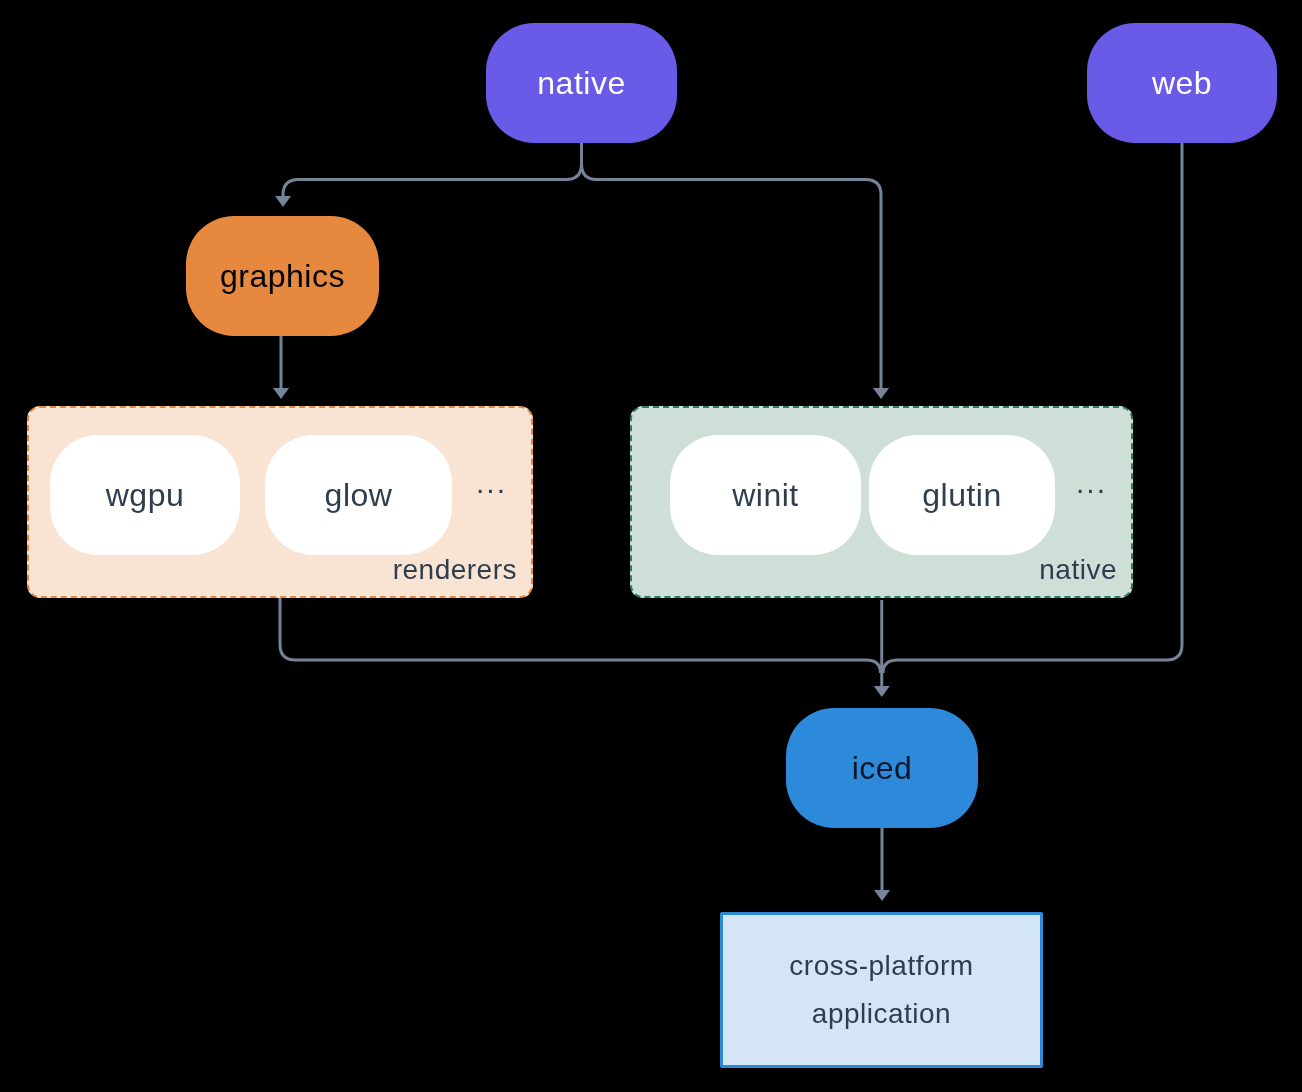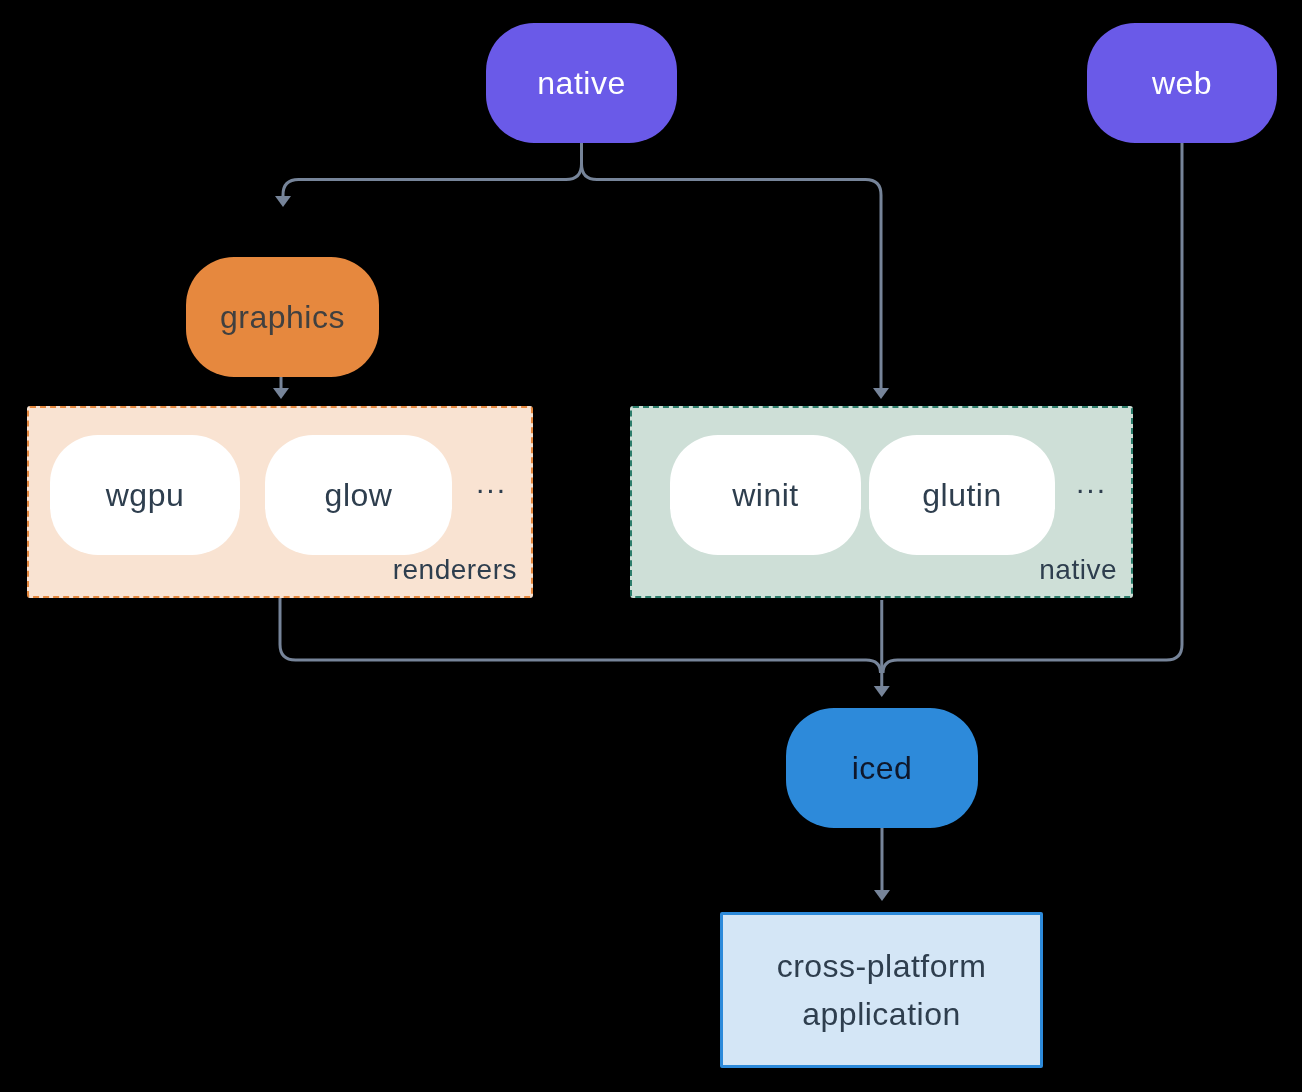--- a/index.html
+++ b/index.html
@@ -16,35 +16,35 @@
     position: absolute;
     height: 120px;
     border-radius: 48px;
     display: flex;
     align-items: center;
     justify-content: center;
     font-size: 32px;
     letter-spacing: 0.5px;
   }
   .pill.purple { background: #6A5AE8; color: #fff; }
-  .pill.orange { background: #E6883E; color: #404040; margin-top: 41px; }
+  .pill.orange { background: #E6883E; color: #000000; }
   .pill.blue   { background: #2D8ADA; color: #0f172a; }
   .pill.white  { background: #FFFFFF; color: #2E3E4E; }
 
   #node-native   { left: 486px;  top: 23px;  width: 191px; }
   #node-web      { left: 1087px; top: 23px;  width: 190px; }
   #node-graphics { left: 186px;  top: 216px; width: 193px; }
   #node-iced     { left: 786px;  top: 708px; width: 192px; }
 
   .group {
     position: absolute;
     box-sizing: border-box;
     width: 506px;
     height: 192px;
-    border-radius: 3px;
+    border-radius: 13px;
   }
   #group-renderers {
     left: 27px; top: 406px;
     background: #F9E3D2;
     border: 2px dashed #E6883E;
   }
   #group-shells {
     left: 630px; top: 406px;
     width: 503px;
     background: #CEDFD7;
@@ -69,21 +69,21 @@
   .app-box {
     position: absolute;
     left: 720px; top: 912px;
     box-sizing: border-box;
     width: 323px; height: 156px;
     background: #D4E6F6;
     border: 3px solid #2D8ADA;
     border-radius: 2px;
     display: flex; flex-direction: column;
     align-items: center; justify-content: center;
-    font-size: 32px; line-height: 48px; color: #2E3E4E;
+    font-size: 28px; line-height: 48px; color: #2E3E4E;
     letter-spacing: 0.5px;
   }
 </style>
 </head>
 <body>
 
 <div class="canvas">
 
   <svg class="edges" width="1302" height="1092" viewBox="0 0 1302 1092">
     <defs>

